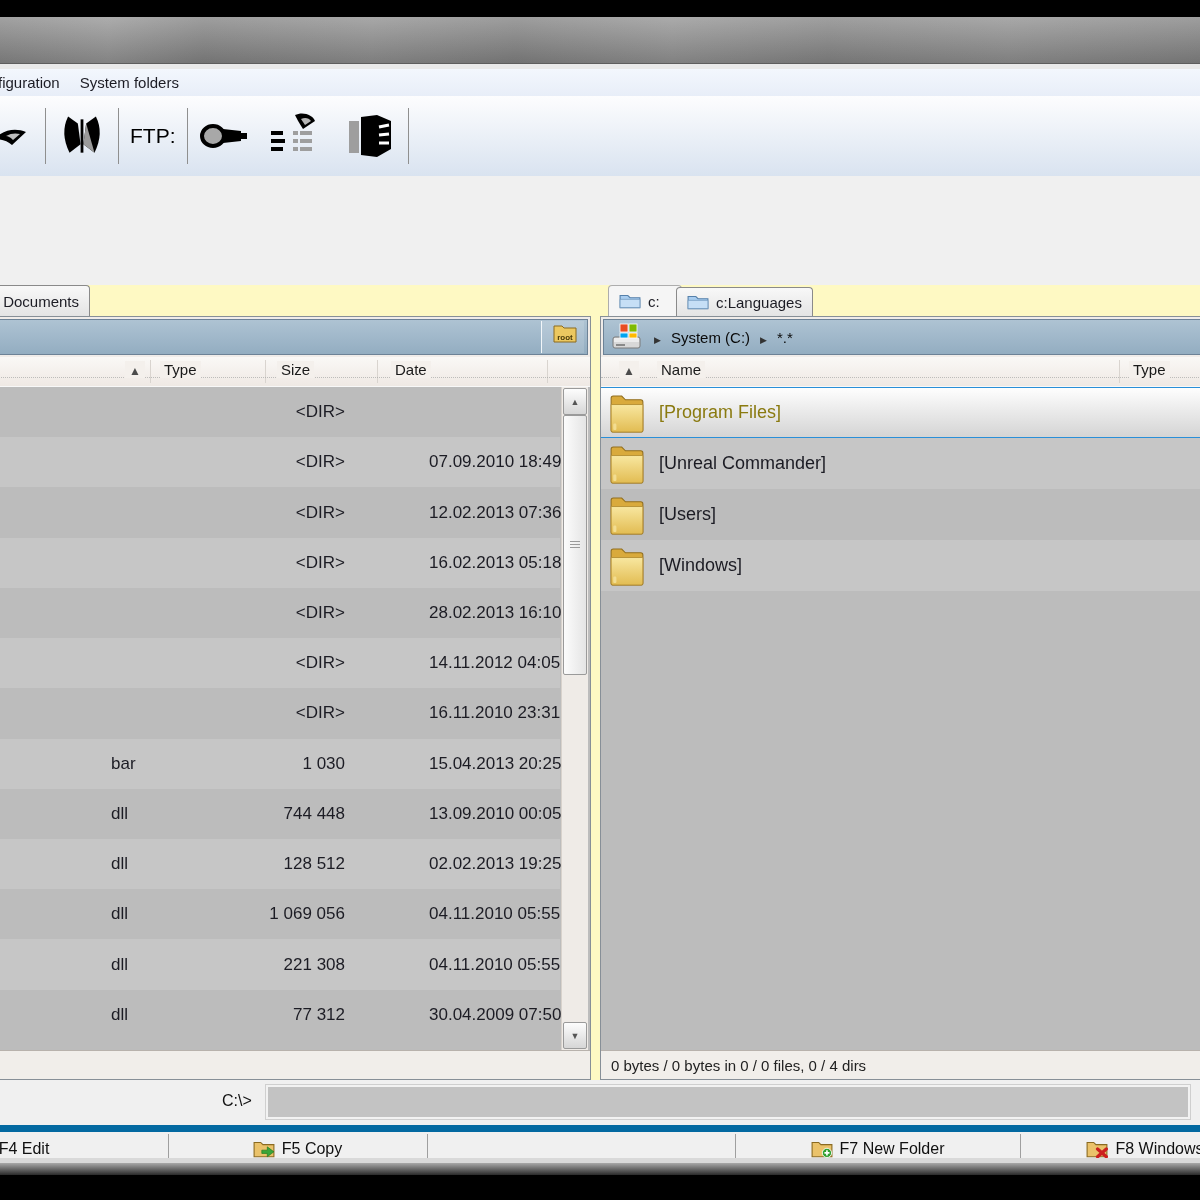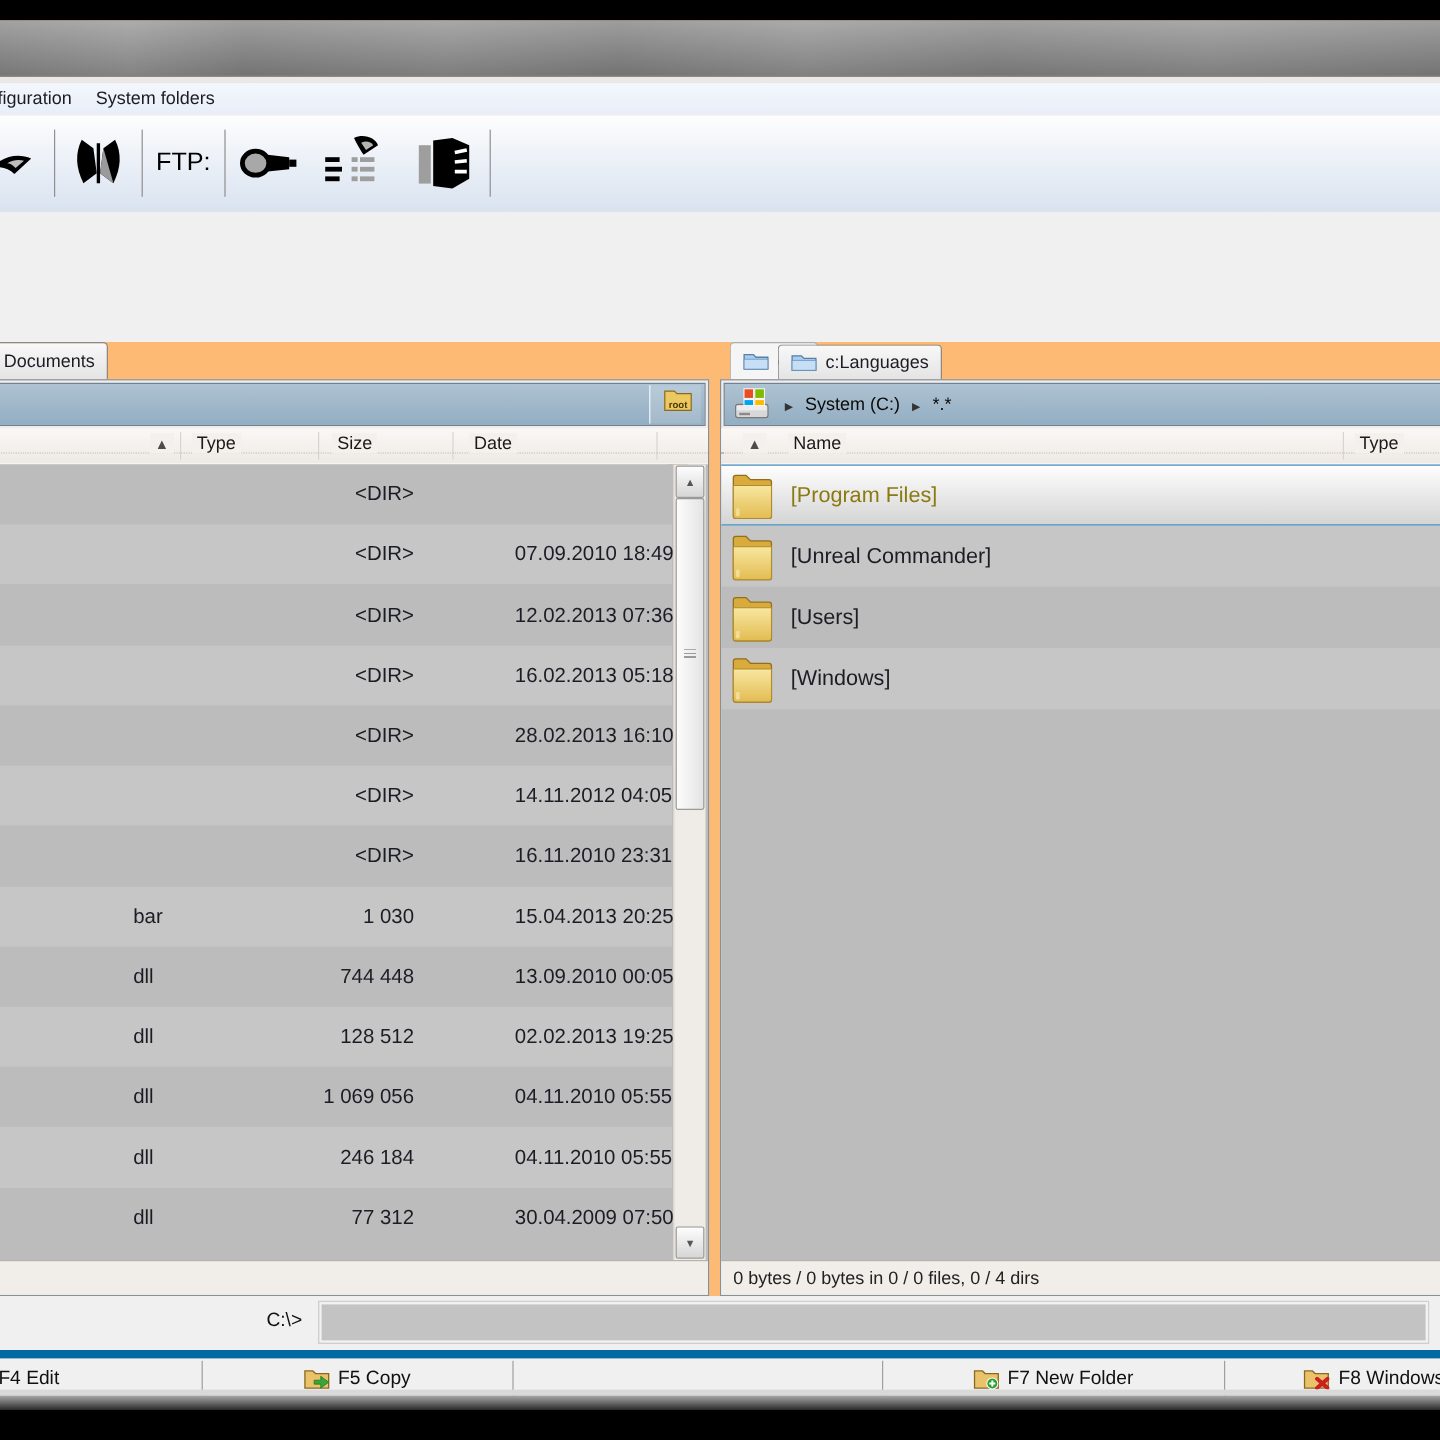--- a/index.html
+++ b/index.html
@@ -1,17 +1,17 @@
 <!DOCTYPE html>
 <html><head>
 <meta charset="utf-8">
 <style>
   html,body{margin:0;padding:0;background:#000;}
   .screen{position:relative;width:1200px;height:1200px;overflow:hidden;
-    font-family:"Liberation Sans",sans-serif;background:#fdba74;color:#1c1c24;}
+    font-family:"Liberation Sans",sans-serif;background:#fef9c3;color:#1c1c24;}
 
   
   .top-black{position:absolute;left:0;top:0;width:100%;height:17px;background:#000;}
   .titlebar{position:absolute;left:0;top:17px;width:100%;height:46px;
     background:
       linear-gradient(180deg,rgba(255,255,255,.20),rgba(0,0,0,.14)),
       linear-gradient(90deg,#8a8a8a 0%,#989898 9%,#868686 17%,#929292 31%,#858585 43%,#969696 56%,#888 69%,#939393 84%,#868686 100%);
     border-bottom:1px solid #5e5e5e;}
   .title-gap{position:absolute;left:0;top:64px;width:100%;height:5px;background:#e9e9e9;}
 
@@ -41,21 +41,21 @@
   .pbar-left{left:0;width:512px;background:#bfbfbf;}
   .pbar-right{left:608px;width:587px;}
   .pbar-fill{height:100%;background:linear-gradient(#8fc0e8,#5b9ecf);}
 
   
   .tab{position:absolute;top:285px;height:31px;display:flex;align-items:center;gap:7px;
     font-size:15px;border:1px solid #8a8a8a;border-bottom:none;border-radius:4px 4px 0 0;
     background:linear-gradient(#f8f8f8,#e4e4e4);padding:0 10px;box-sizing:border-box;}
   .tab-docs{left:-18px;width:108px;justify-content:flex-end;}
   .tab-c{left:608px;width:74px;border-color:#adadad;background:#f5f5f5;}
-  .tab-clang{left:648px;top:287px;height:29px;}
+  .tab-clang{left:676px;top:287px;height:29px;}
 
   
   .panel{position:absolute;top:316px;height:764px;border:1px solid #878f97;
     background:#f0ece9;box-sizing:border-box;display:flex;flex-direction:column;}
   .panel-left{left:-6px;width:597px;}
   .panel-right{left:600px;width:612px;}
 
   .pathbar{margin:2px;height:36px;flex:none;position:relative;display:flex;align-items:center;
     background:linear-gradient(#aec3d3,#93adc1);border:1px solid #6d8296;box-sizing:border-box;font-size:15px;color:#0a0a0a;}
   .crumb{display:flex;align-items:center;gap:10px;padding-left:8px;}
@@ -420,21 +420,21 @@
           </div>
 
           <div class="lrow even">
             <span class="c-type">dll</span>
             <span class="c-size">1 069 056</span>
             <span class="c-date">04.11.2010 05:55</span>
           </div>
 
           <div class="lrow odd">
             <span class="c-type">dll</span>
-            <span class="c-size">246 184</span>
+            <span class="c-size">221 308</span>
             <span class="c-date">04.11.2010 05:55</span>
           </div>
 
           <div class="lrow even">
             <span class="c-type">dll</span>
             <span class="c-size">77 312</span>
             <span class="c-date">30.04.2009 07:50</span>
           </div>
         </div>
       <div class="vscroll">

